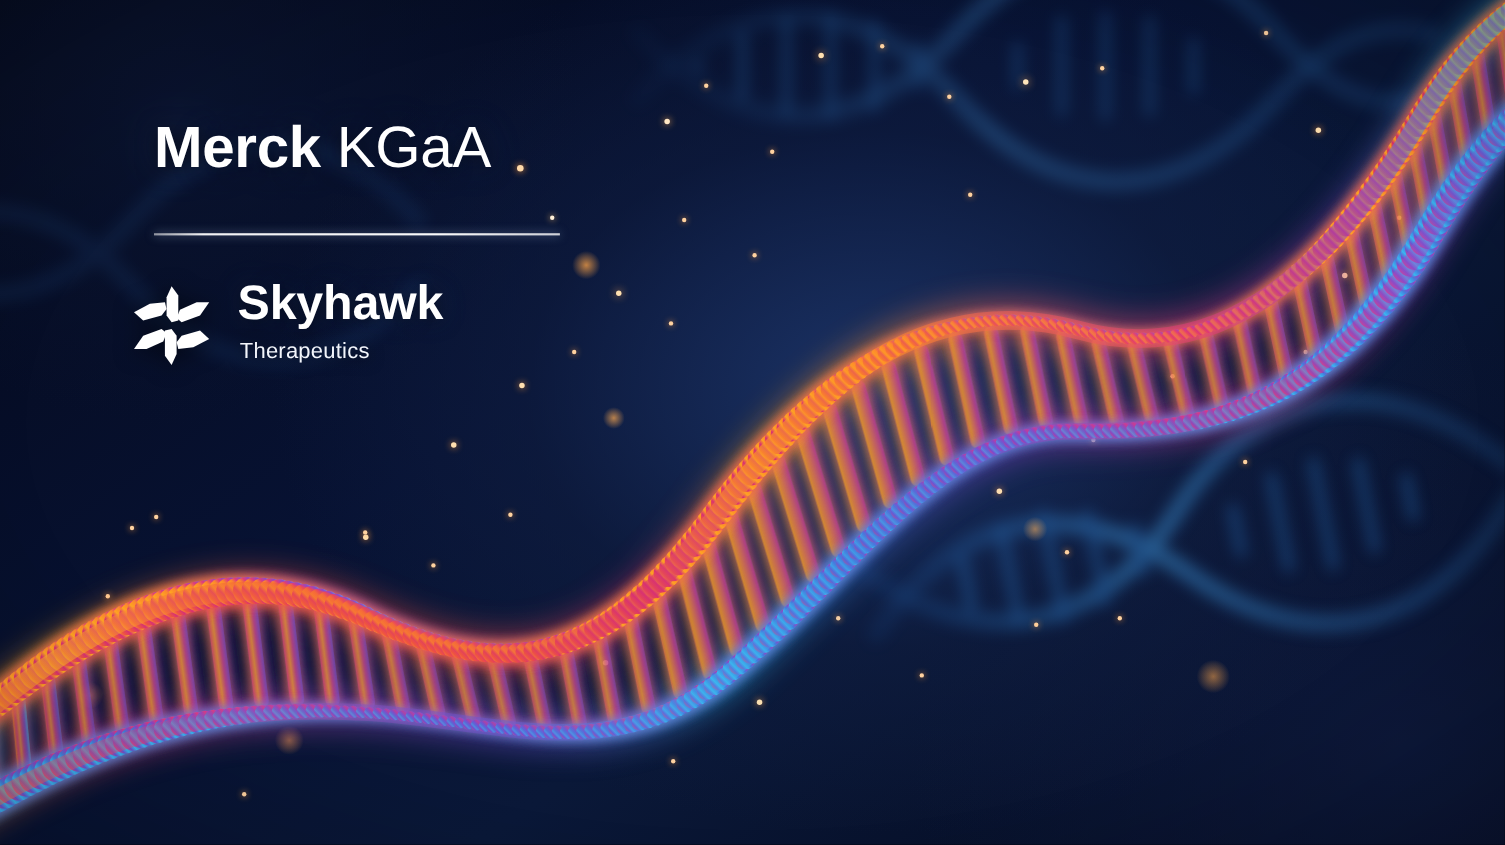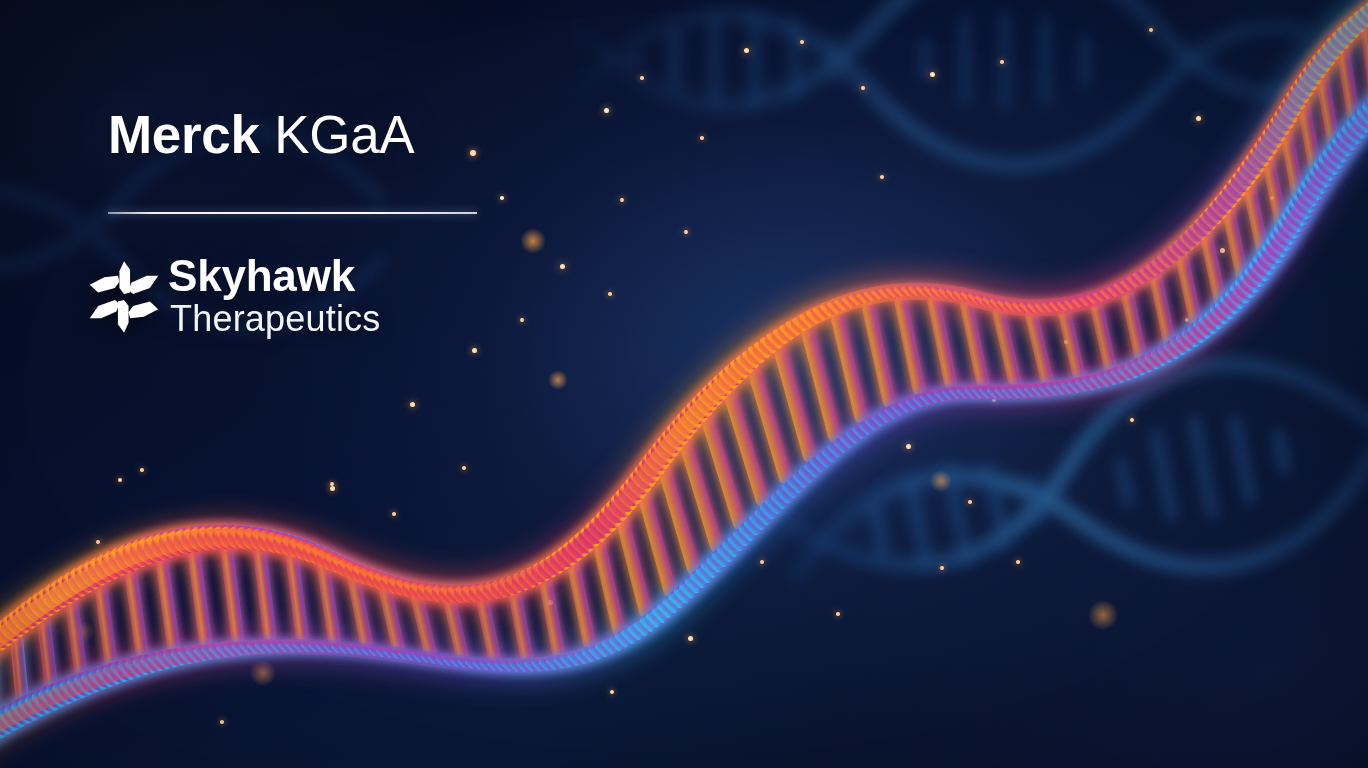--- a/index.html
+++ b/index.html
@@ -29,53 +29,53 @@
   #dna{ position:absolute; left:0; top:0; width:1368px; height:768px; }
   #dna svg{ display:block; overflow:visible; }
 
   
   .vignette{
     position:absolute; inset:0; pointer-events:none;
     background:radial-gradient(ellipse 100% 100% at 50% 50%, rgba(0,0,0,0) 48%, rgba(0,0,0,.42) 100%);
   }
 
   
-  .overlay{ position:absolute; inset:0; }
+  .overlay{ position:absolute; inset:0;margin-left:32px; }
 
   #brand-merck{
     position:absolute; left:108px; top:104px;
     white-space:nowrap; color:#ffffff;
     font-size:53px; line-height:62px;
     letter-spacing:-.3px;
     text-shadow:0 2px 18px rgba(0,0,0,.65), 0 0 38px rgba(120,160,255,.22);
   }
   #brand-merck .strong{ font-weight:700; }
   #brand-merck .light{ font-weight:300; }
 
   #divider{
     position:absolute; left:108px; top:212px;
     width:369px; height:2px;
     background:linear-gradient(90deg, rgba(255,255,255,.55) 0%, rgba(255,255,255,.95) 12%, rgba(255,255,255,.98) 70%, rgba(255,255,255,.8) 100%);
     box-shadow:0 0 9px rgba(190,215,255,.55);
   }
 
   #brand-skyhawk{
     position:absolute; left:86px; top:252px;
-    display:flex; align-items:flex-end; gap:6px;
+    display:flex; align-items:center; gap:22px;
   }
   #skyhawk-mark{ width:76px; height:78px; flex:0 0 auto; margin-top:4px;
     filter:drop-shadow(0 2px 10px rgba(0,0,0,.6)); }
   #skyhawk-words{ display:flex; flex-direction:column; }
   #skyhawk-name{
     color:#fff; font-size:44px; font-weight:600; line-height:48px;
     letter-spacing:-.2px;
     text-shadow:0 2px 16px rgba(0,0,0,.6), 0 0 30px rgba(120,160,255,.2);
   }
   #skyhawk-sub{
-    color:#f2f5fb; font-size:36px; font-weight:300; line-height:34px;
+    color:#f2f5fb; font-size:20px; font-weight:300; line-height:34px;
     letter-spacing:.2px; margin-top:2px; margin-left:2px;
     text-shadow:0 2px 14px rgba(0,0,0,.6);
   }
 
   #ai-watermark{
     position:absolute; right:14px; bottom:8px;
     color:rgba(214,222,238,.42);
     font-size:27px; font-weight:400; letter-spacing:.4px;
     font-family:"DejaVu Sans", sans-serif;
   }

